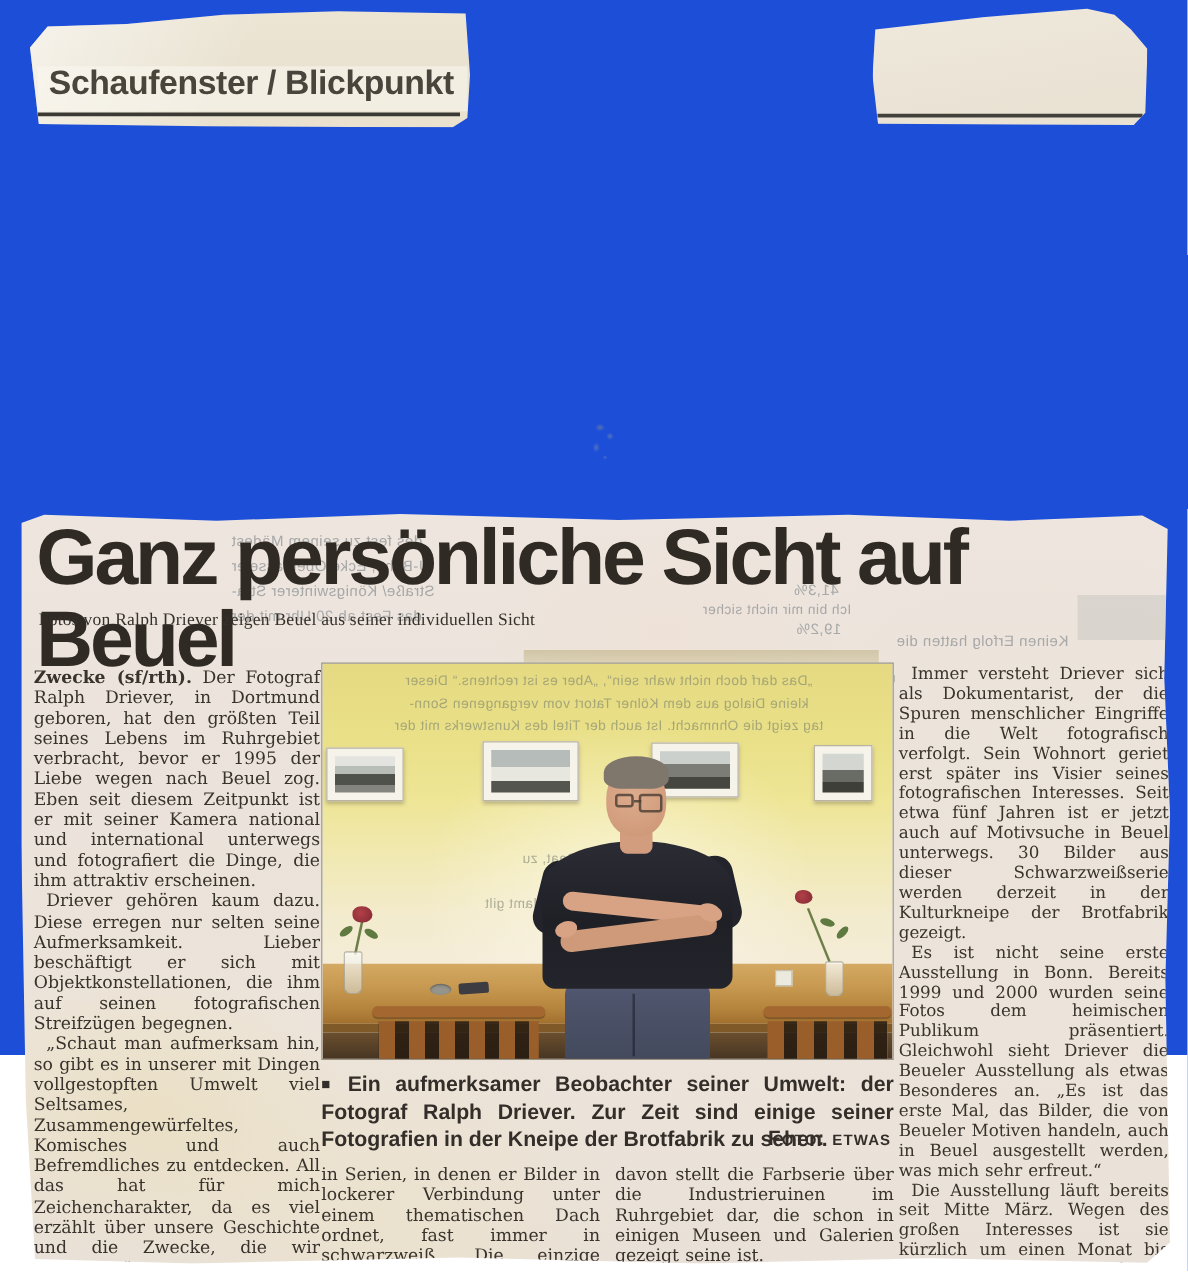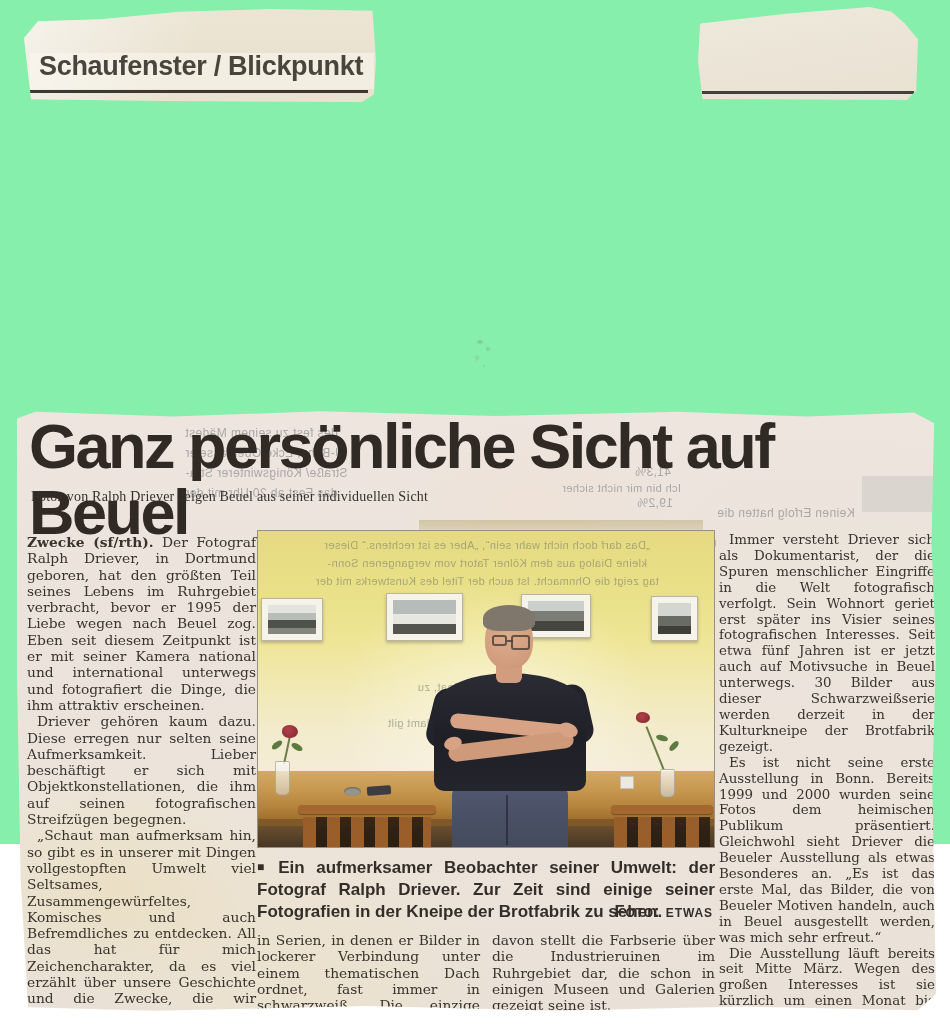--- a/index.html
+++ b/index.html
@@ -1,18 +1,18 @@
 <!DOCTYPE html>
 <html lang="de"><head>
 <meta charset="utf-8">
 <style>
   * { margin:0; padding:0; box-sizing:border-box; }
   html,body { width:950px; height:1024px; background:#ffffff; overflow:hidden;
               font-family:"Liberation Sans", sans-serif; }
-  .stage { position:relative; width:950px; height:844px; background:#86efac; }
+  .stage { position:relative; width:950px; height:844px; background:#1d4ed8; }
 
   
   .clip { position:absolute; box-shadow:0 1px 3px rgba(60,50,40,.22); }
 
   .clip-topleft { left:24px; top:8px; width:352px; height:94px;
     background:
       linear-gradient(115deg, rgba(255,255,255,.55) 0%, rgba(255,255,255,0) 48%),
       linear-gradient(180deg,#ece5d4 0%, #e9e2d1 55%, #eae2cf 100%);
     clip-path: polygon(0% 32%, 4% 14%, 22% 12%, 44% 4%, 70% 1%, 99% 3%, 100% 55%, 99.4% 92%, 96% 100%, 40% 99%, 2% 97%);
   }

